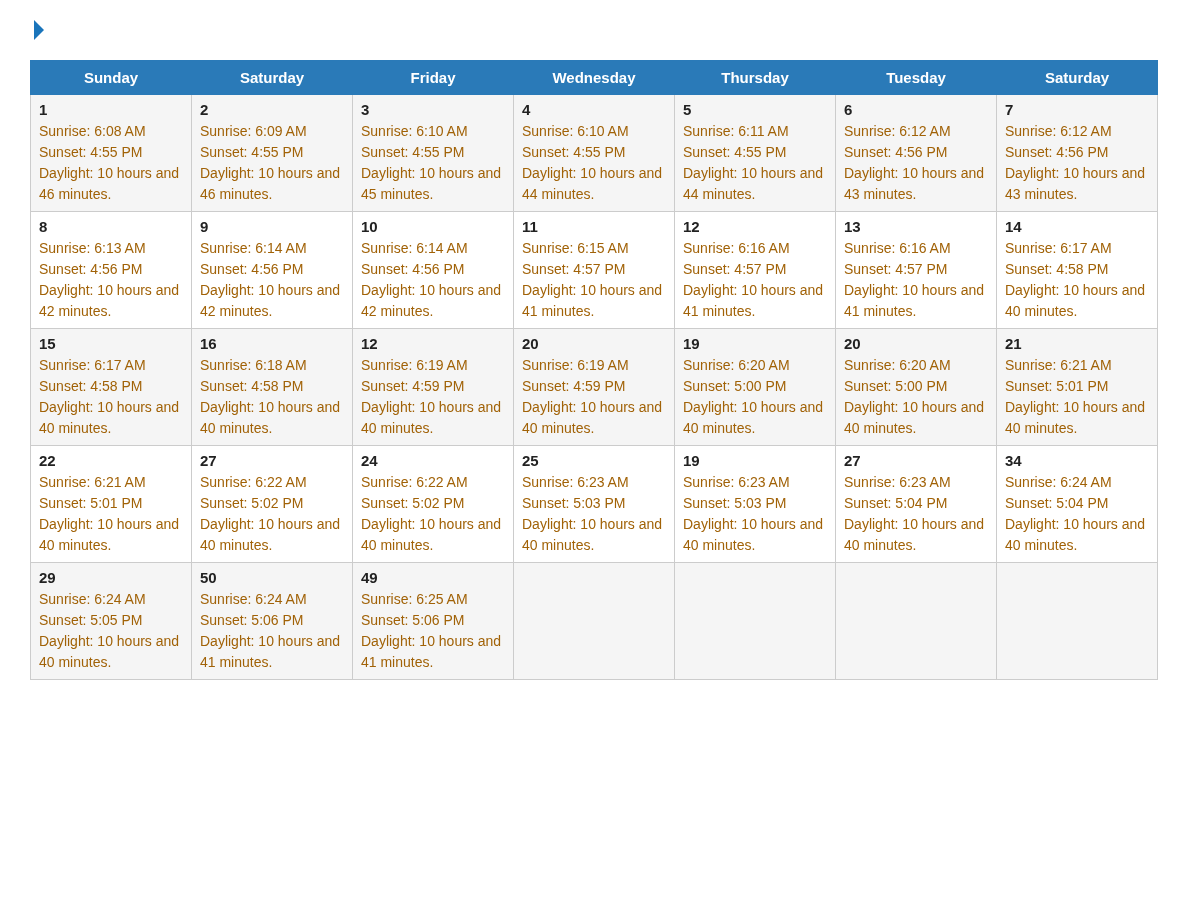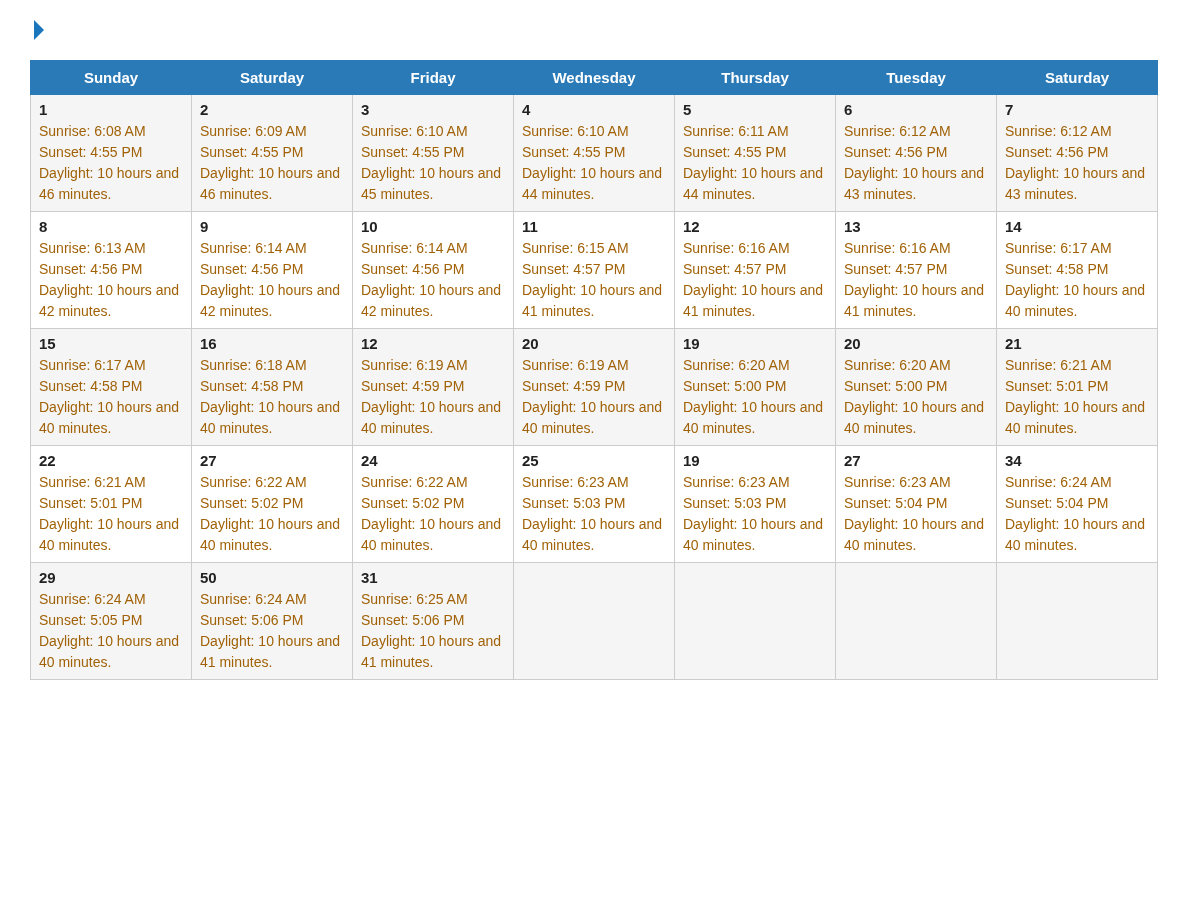--- a/index.html
+++ b/index.html
@@ -375,21 +375,21 @@
       </td>
         <td>
         <span class="day-number">50</span>
         <div class="day-info">
           Sunrise: 6:24 AM<br>
           Sunset: 5:06 PM<br>
           Daylight: 10 hours and 41 minutes.
         </div>
       </td>
         <td>
-        <span class="day-number">31</span>
+        <span class="day-number">49</span>
         <div class="day-info">
           Sunrise: 6:25 AM<br>
           Sunset: 5:06 PM<br>
           Daylight: 10 hours and 41 minutes.
         </div>
       </td>
         <td class="empty-cell"></td>
         <td class="empty-cell"></td>
         <td class="empty-cell"></td>
         <td class="empty-cell"></td>

